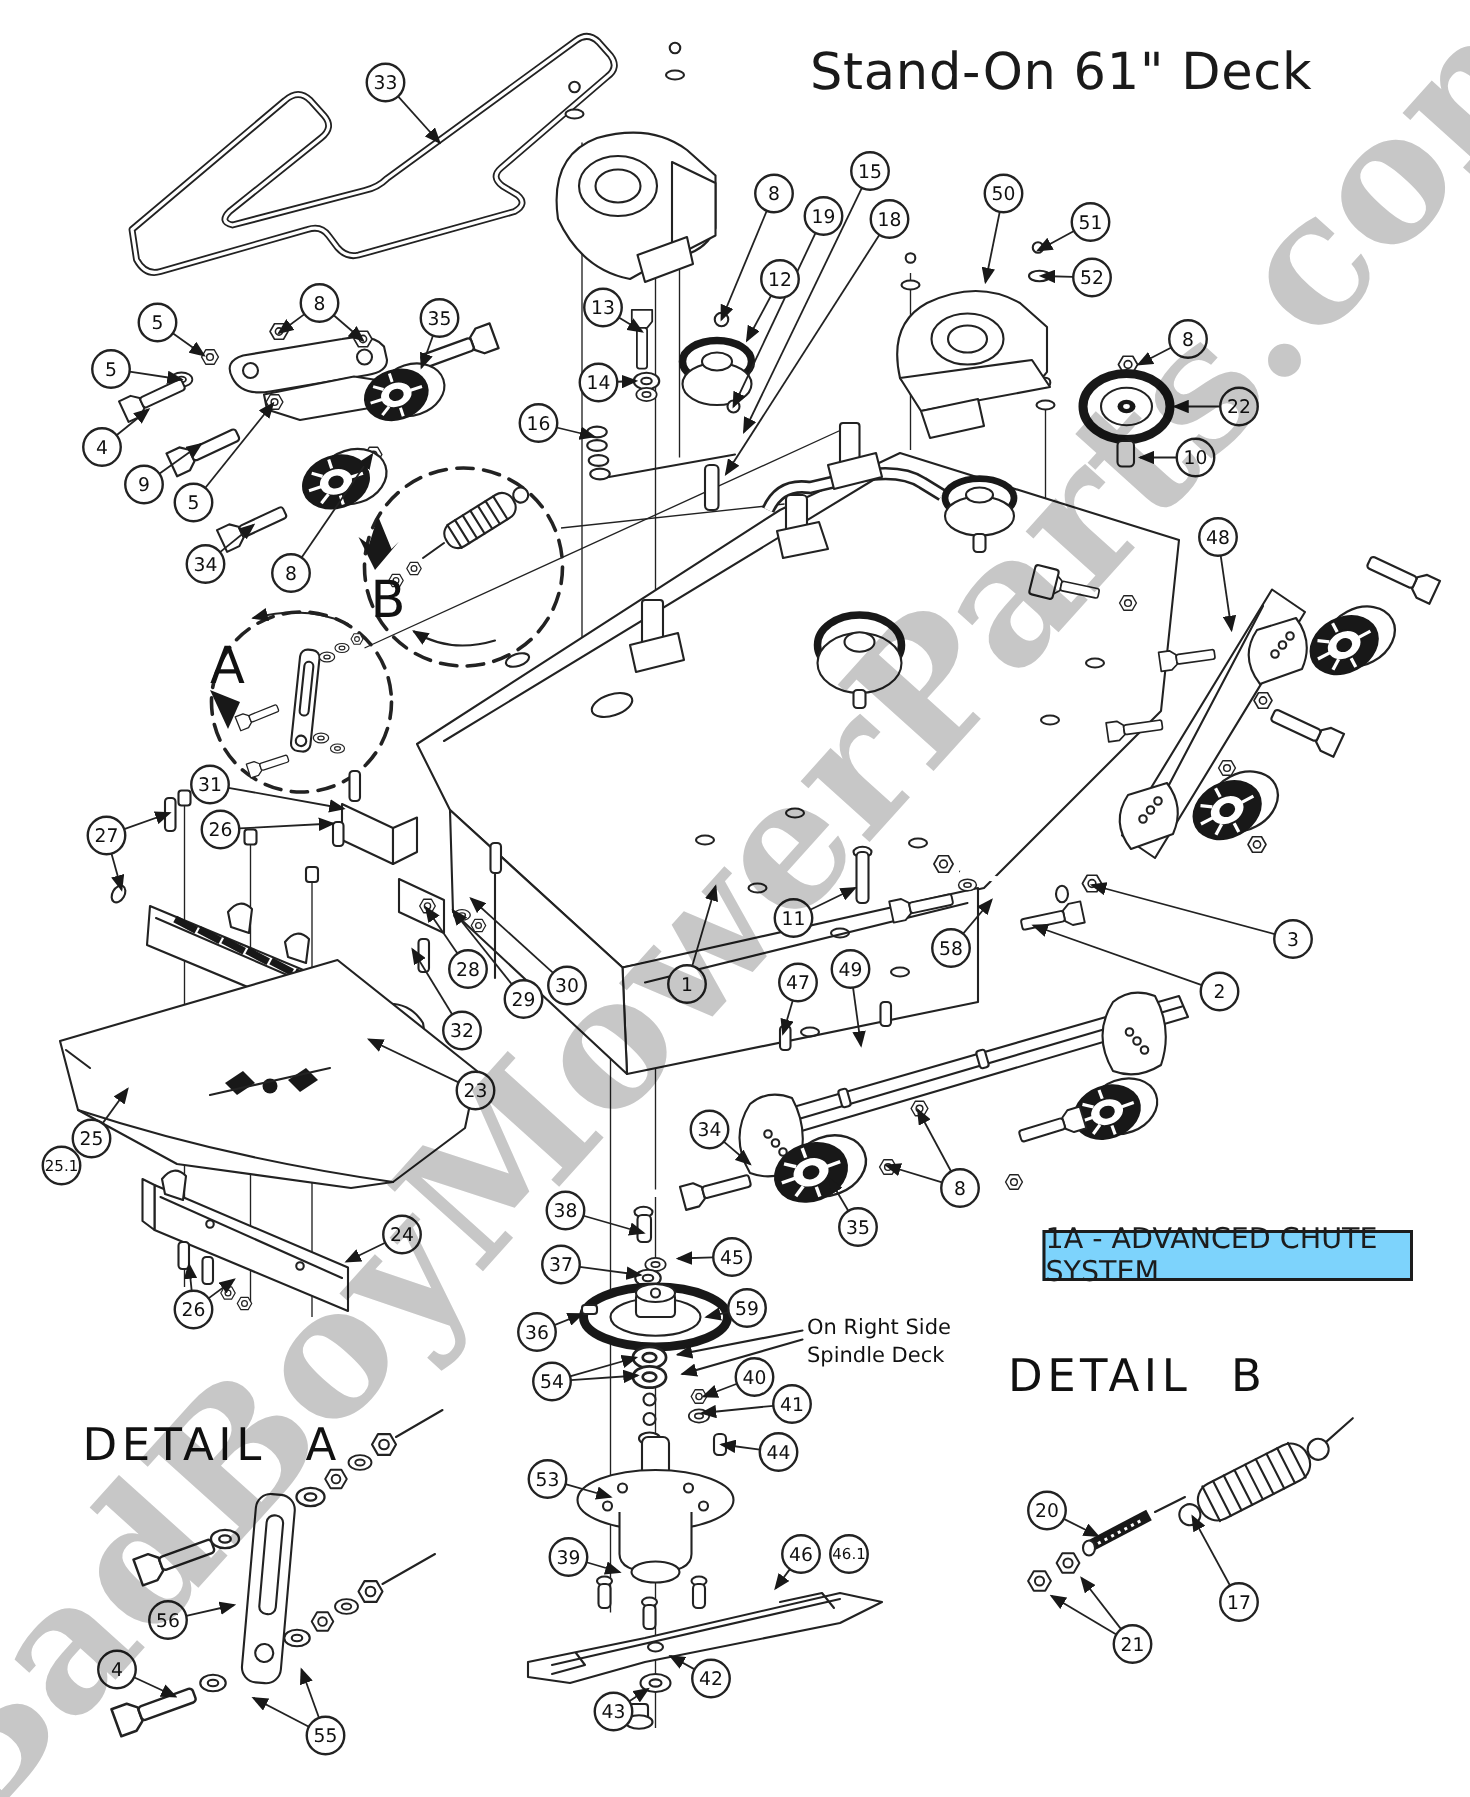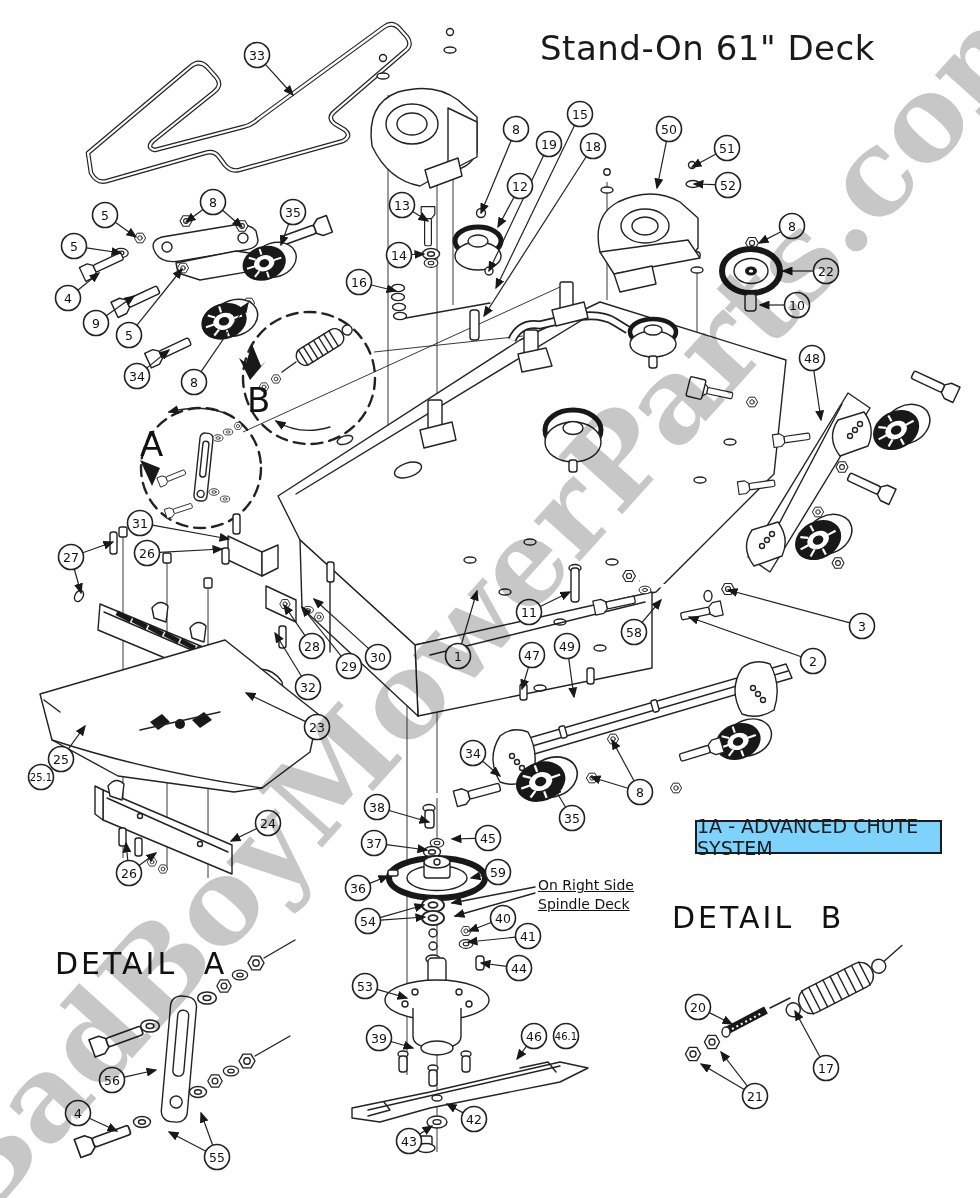--- a/index.html
+++ b/index.html
@@ -8,21 +8,21 @@
   .stage svg{position:absolute;left:0;top:0;z-index:1;}
   svg .ln{stroke:#222;stroke-width:1.4;fill:none;stroke-linejoin:round;stroke-linecap:round;}
   svg .w{stroke:#222;stroke-width:1.4;fill:#fff;stroke-linejoin:round;}
   svg .k{fill:#181818;stroke:none;}
   svg .thin{stroke-width:0.9;}
   svg .dash{stroke-dasharray:11 7;stroke-width:2.4;}
   .t{position:absolute;z-index:3;white-space:nowrap;}
   .title{font-size:34px;letter-spacing:0.5px;color:#1a1a1a;}
   .detail{font-size:30px;letter-spacing:3px;word-spacing:14px;color:#111;}
   .inset-letter{font-size:34px;color:#111;}
-  .note{font-size:14px;line-height:1.35;color:#111;white-space:nowrap;text-decoration:underline;}
+  .note{font-size:14px;line-height:1.35;color:#111;white-space:nowrap;}
   .chutebox{position:absolute;z-index:3;border:2px solid #1c1c1c;background:#7dd3fc;
             font-size:19px;display:flex;align-items:center;justify-content:center;}
   .watermark{position:absolute;left:50%;top:50%;z-index:6;pointer-events:none;
              transform:translate(-50%,-50%) rotate(-48deg);
              font-family:"DejaVu Serif","Liberation Serif",serif;font-weight:bold;
              font-size:118px;color:#c7c7c7;white-space:nowrap;mix-blend-mode:multiply;}
 </style>
 </head>
 <body>
 

